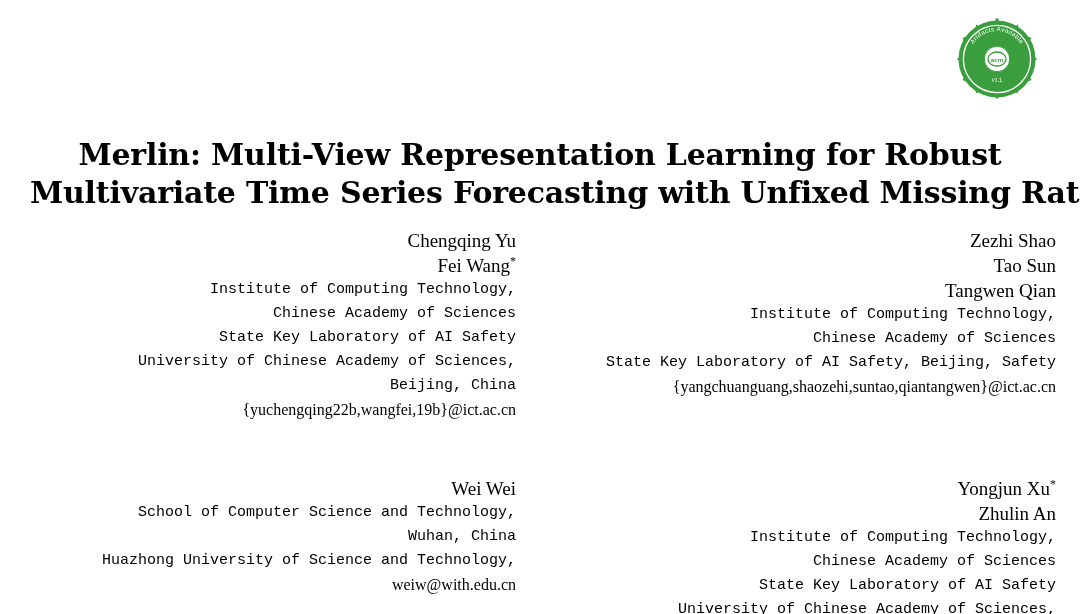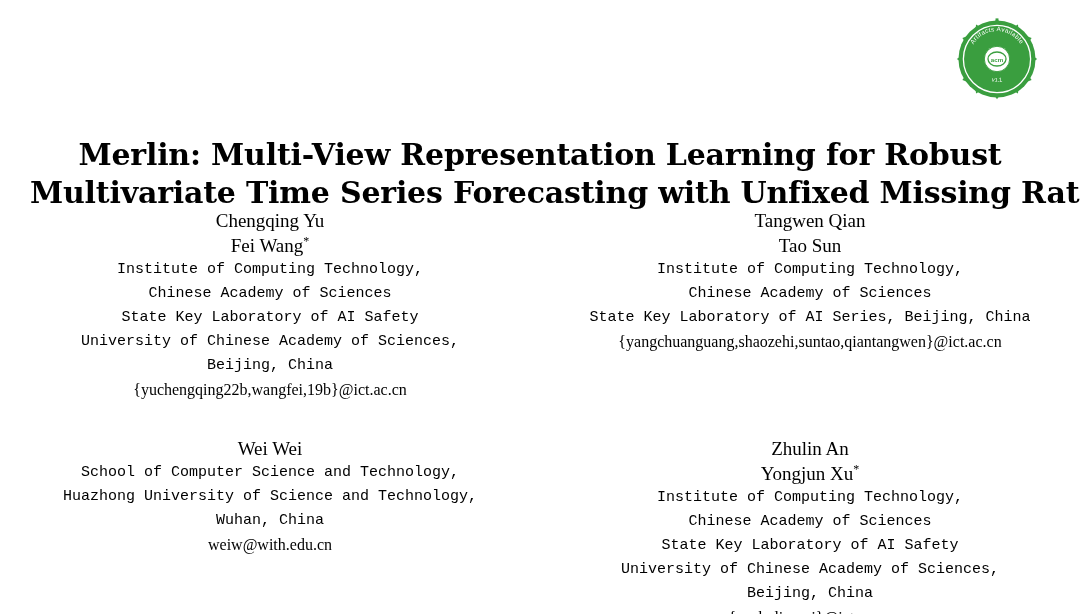--- a/index.html
+++ b/index.html
@@ -61,23 +61,24 @@
     position: absolute;
     top: 208px;
     left: 0;
     width: 1080px;
     display: grid;
     grid-template-columns: 1fr 1fr;
     column-gap: 0px;
     row-gap: 0px;
   }
   .author-block {
-    text-align: center;
+    text-align: right;
     padding: 0 24px;
     box-sizing: border-box;
+    margin-top: 20px;
   }
   .author-block.col-left { }
   .author-block.col-right { }
 
   .blk-space {
     height: 34px;
   }
 
   .aname {
     font-size: 19px;
@@ -163,42 +164,43 @@
       <div class="aname"><span>Fei Wang</span><sup>*</sup></div>
       <div class="aff">Institute of Computing Technology,</div>
       <div class="aff">Chinese Academy of Sciences</div>
       <div class="aff">State Key Laboratory of AI Safety</div>
       <div class="aff">University of Chinese Academy of Sciences,</div>
       <div class="aff">Beijing, China</div>
       <div class="email">{yuchengqing22b,wangfei,19b}@ict.ac.cn</div>
     </div>
 
     <div class="author-block col-right">
+      <div class="aname">Zezhi Shao</div>
+      <div class="aname">Tao Sun</div>
       <div class="aname">Tangwen Qian</div>
-      <div class="aname">Tao Sun</div>
       <div class="aff">Institute of Computing Technology,</div>
       <div class="aff">Chinese Academy of Sciences</div>
-      <div class="aff">State Key Laboratory of AI Series, Beijing, China</div>
+      <div class="aff">State Key Laboratory of AI Safety, Beijing, Safety</div>
       <div class="email">{yangchuanguang,shaozehi,suntao,qiantangwen}@ict.ac.cn</div>
     </div>
 
     <div class="blk-space"></div>
     <div class="blk-space"></div>
 
     <div class="author-block col-left">
       <div class="aname">Wei Wei</div>
       <div class="aff">School of Computer Science and Technology,</div>
+      <div class="aff">Wuhan, China</div>
       <div class="aff">Huazhong University of Science and Technology,</div>
-      <div class="aff">Wuhan, China</div>
       <div class="email">weiw@with.edu.cn</div>
     </div>
 
     <div class="author-block col-right">
+      <div class="aname"><span>Yongjun Xu</span><sup>*</sup></div>
       <div class="aname">Zhulin An</div>
-      <div class="aname"><span>Yongjun Xu</span><sup>*</sup></div>
       <div class="aff">Institute of Computing Technology,</div>
       <div class="aff">Chinese Academy of Sciences</div>
       <div class="aff">State Key Laboratory of AI Safety</div>
       <div class="aff">University of Chinese Academy of Sciences,</div>
       <div class="aff">Beijing, China</div>
       <div class="email">{anzhulin,xyj}@ict.ac.cn</div>
     </div>
 
   </div>
 </div>

